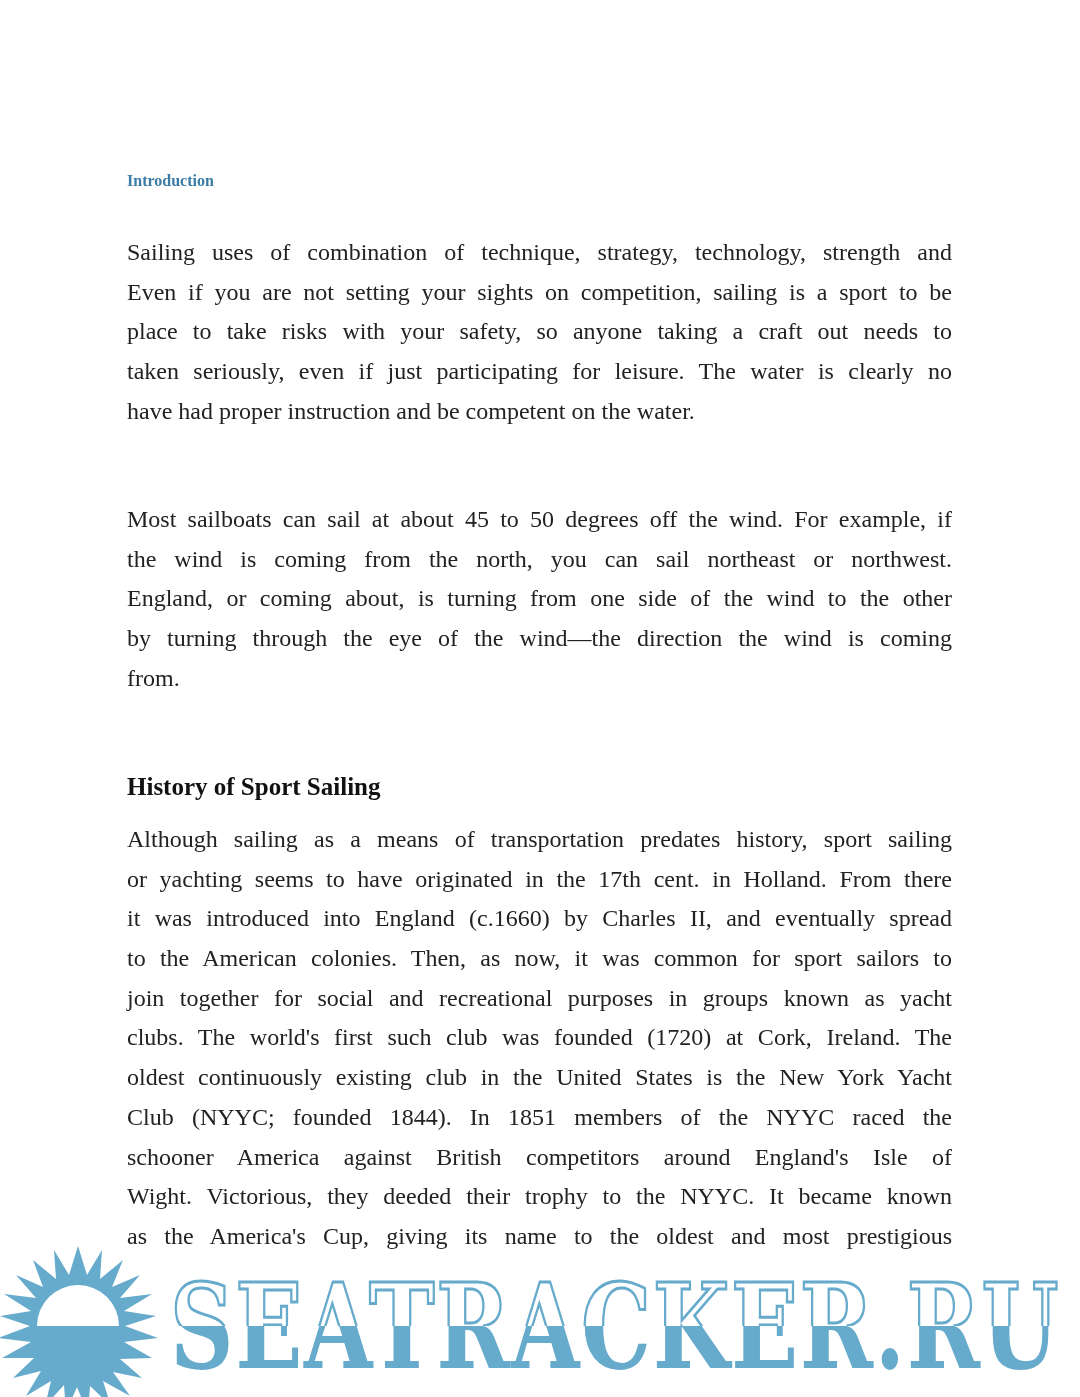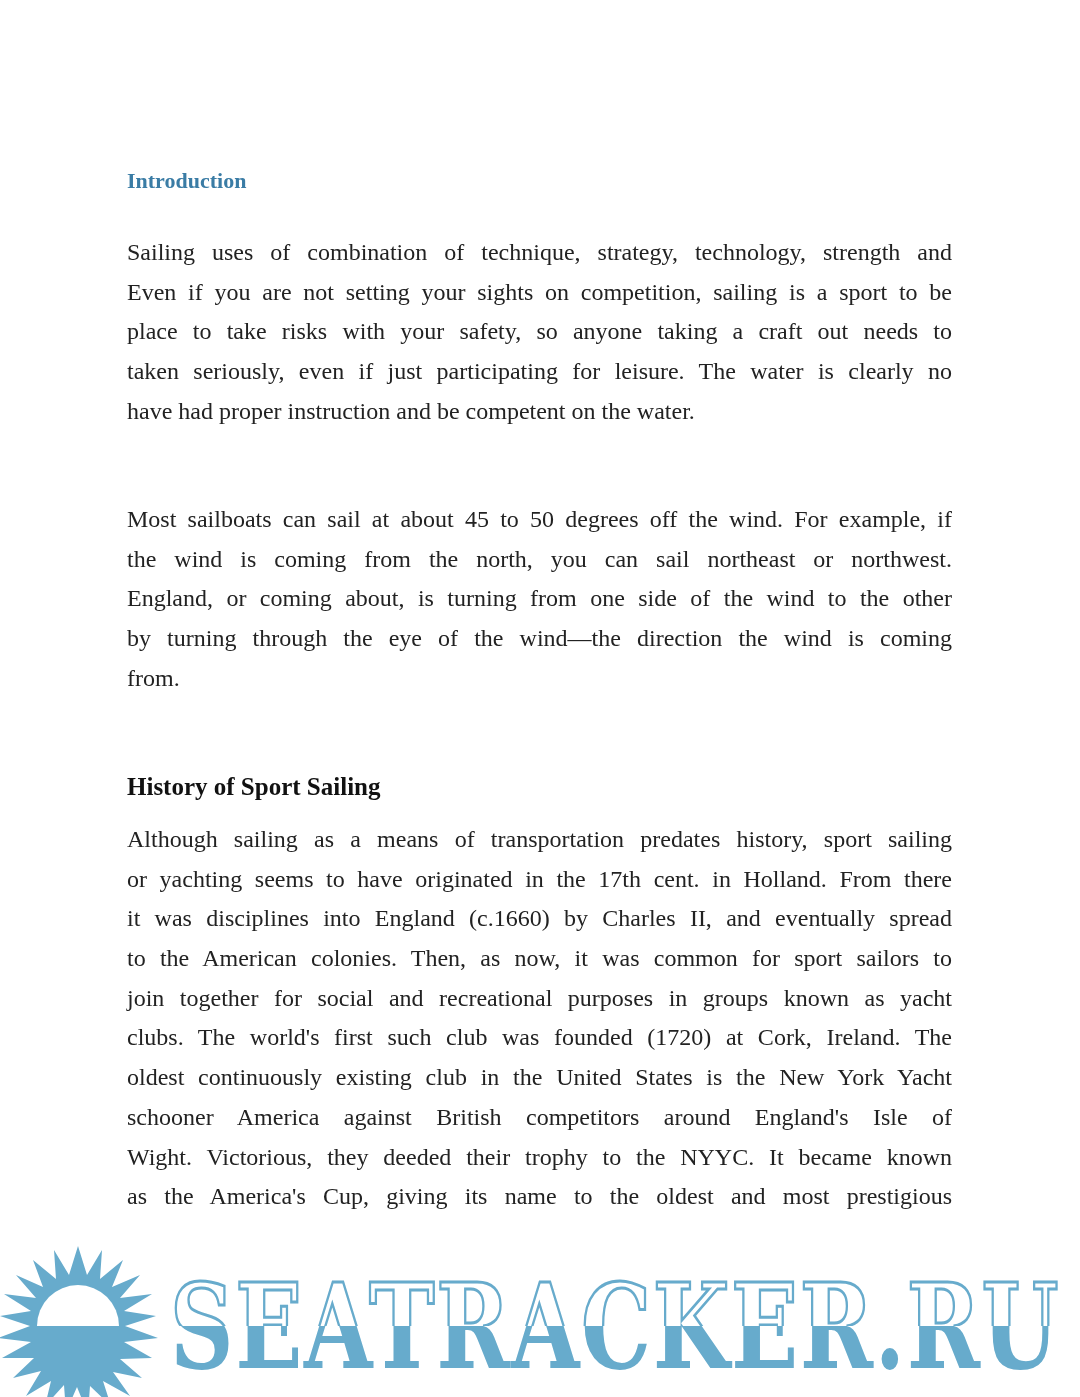--- a/index.html
+++ b/index.html
@@ -1,19 +1,19 @@
 <!DOCTYPE html>
 <html><head>
 <meta charset="utf-8">
 <style>
   html, body { margin: 0; padding: 0; background: #ffffff; }
   body { width: 1080px; height: 1397px; position: relative; overflow: hidden;
          font-family: "Liberation Serif", "DejaVu Serif", serif; color: #222222; }
   .page { position: absolute; left: 127px; top: 0; width: 825px; }
-  .intro-heading { position: absolute; top: 170px; left: 0; font-size: 22px; font-weight: bold;
+  .intro-heading { position: absolute; top: 170px; left: 0; font-size: 16px; font-weight: bold;
                    color: #3a7ca5; margin: 0; line-height: 22px; }
   .para { position: absolute; left: 0; width: 825px; margin: 0; }
   .line { display: block; height: 39.7px; line-height: 39.7px; font-size: 24px;
           text-align: justify; text-align-last: justify; white-space: nowrap; overflow: visible; }
   .line.last { text-align-last: left; }
   .history-heading { position: absolute; top: 770px; left: 0; font-size: 25px; font-weight: bold;
                      color: #111111; margin: 0; line-height: 34px; text-align: center; }
   .watermark { position: absolute; left: 0; top: 1238px; width: 988px; height: 159px; }
 </style>
 </head>
@@ -37,25 +37,26 @@
     <span class="line">England, or coming about, is turning from one side of the wind to the other</span>
     <span class="line">by turning through the eye of the wind—the direction the wind is coming</span>
     <span class="line last">from.</span>
   </div>
 
   <h2 class="history-heading">History of Sport Sailing</h2>
 
   <div class="para" style="top:820px;">
     <span class="line">Although sailing as a means of transportation predates history, sport sailing</span>
     <span class="line">or yachting seems to have originated in the 17th cent. in Holland. From there</span>
-    <span class="line">it was disciplines into England (c.1660) by Charles II, and eventually spread</span>
+    <span class="line">it was introduced into England (c.1660) by Charles II, and eventually spread</span>
     <span class="line">to the American colonies. Then, as now, it was common for sport sailors to</span>
     <span class="line">join together for social and recreational purposes in groups known as yacht</span>
     <span class="line">clubs. The world's first such club was founded (1720) at Cork, Ireland. The</span>
     <span class="line">oldest continuously existing club in the United States is the New York Yacht</span>
+    <span class="line">Club (NYYC; founded 1844). In 1851 members of the NYYC raced the</span>
     <span class="line">schooner America against British competitors around England's Isle of</span>
     <span class="line">Wight. Victorious, they deeded their trophy to the NYYC. It became known</span>
     <span class="line">as the America's Cup, giving its name to the oldest and most prestigious</span>
   </div>
 </div>
 
 <div class="watermark">
   <svg width="1080" height="159" viewBox="0 0 1080 159">
     <defs>
       <clipPath id="bottomHalf">

